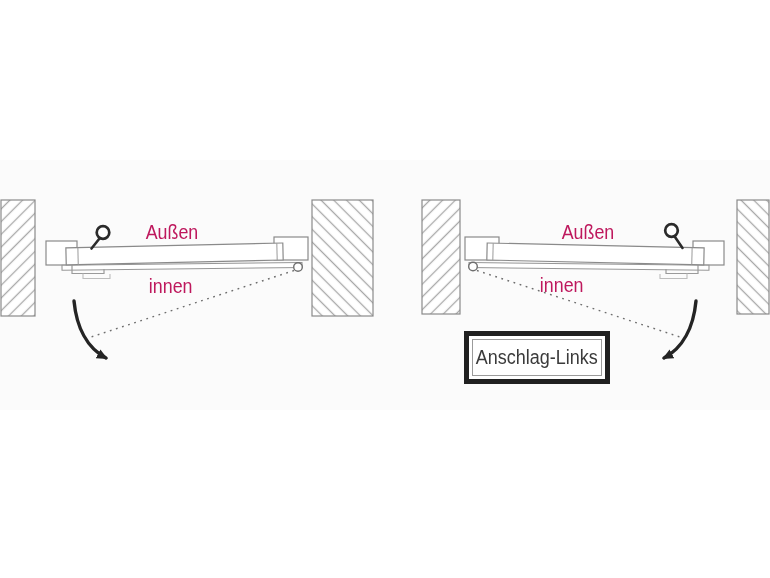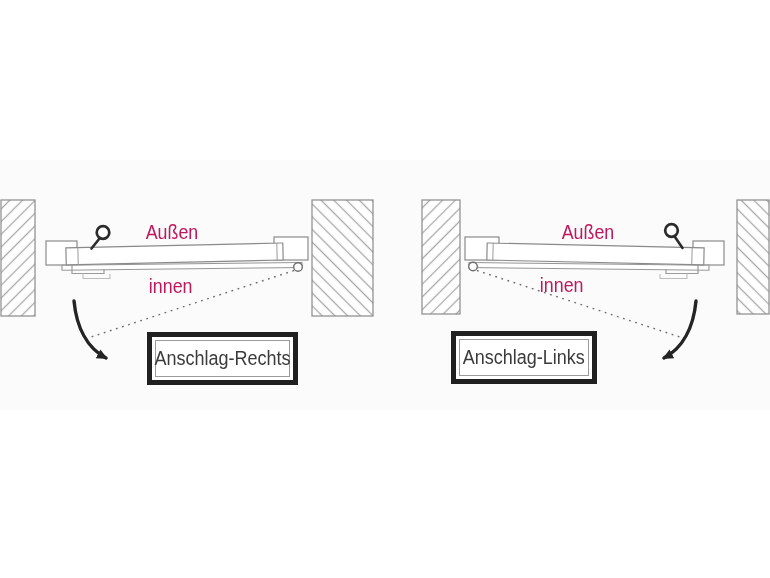--- a/index.html
+++ b/index.html
@@ -113,31 +113,26 @@
       <path d="M696 301 C693.5 327 683 348 664 358" fill="none" stroke="#242424" stroke-width="3.4" stroke-linecap="round" marker-end="url(#ah)"></path>
     </g>
   </svg>
 
   <div class="side-label" style="left:132px; top:220px;">
     <span>Außen</span>
   </div>
   <div class="side-label" style="left:131px; top:274px;">
     <span>innen</span>
   </div>
-  <div class="swing-box" style="left:147px; top:332px; width:151px; height:53px;">
-    <div class="swing-box-inner">
-      <span>Anschlag-Rechts</span>
-    </div>
-  </div>
 
   <div class="side-label" style="left:548px; top:220px;">
     <span>Außen</span>
   </div>
   <div class="side-label" style="left:522px; top:273px;">
     <span>innen</span>
   </div>
-  <div class="swing-box" style="left:451px; top:331px; width:146px; height:53px;">
+  <div class="swing-box" style="left:464px; top:331px; width:146px; height:53px;">
     <div class="swing-box-inner">
       <span>Anschlag-Links</span>
     </div>
   </div>
 
 </div>
 
 </body></html>

